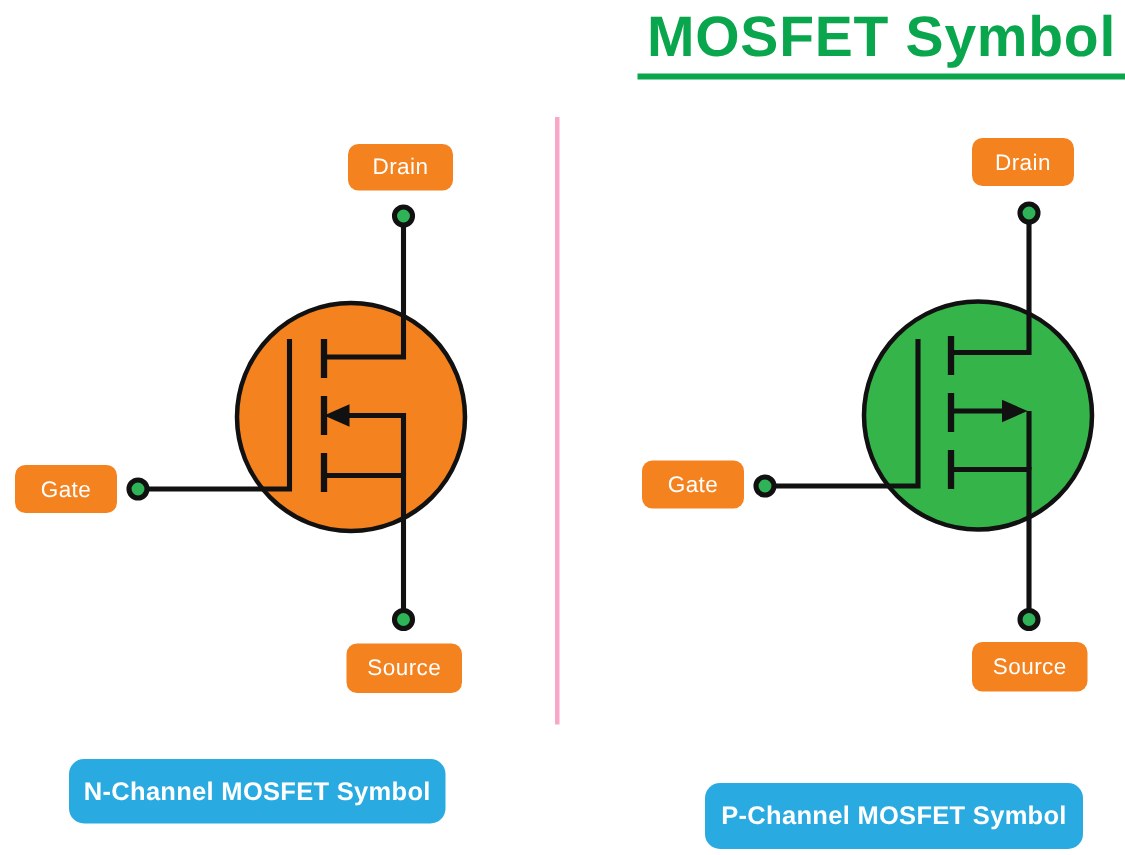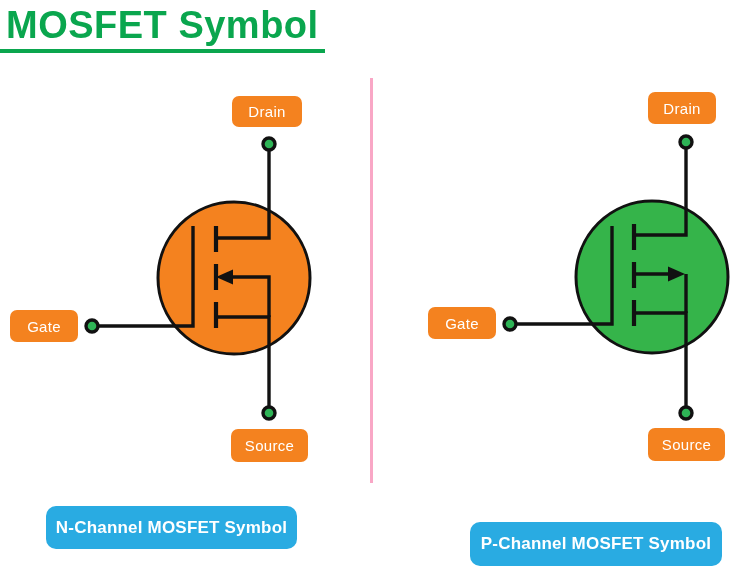--- a/index.html
+++ b/index.html
@@ -5,21 +5,21 @@
   html,body{margin:0;padding:0;background:#ffffff;}
   .stage{
     position:relative;
     width:750px;height:570px;
     background:#ffffff;
     overflow:hidden;
     font-family:"Liberation Sans", sans-serif;
   }
   .title-wrap{
     position:absolute;left:0;top:4px;width:750px;
-    text-align:left;
+    text-align:right;
   }
   .page-title{
     display:inline-block;
     margin:0;
     font-size:38px;
     font-weight:900;
     letter-spacing:0.5px;
     color:#0aa64e;
     border-bottom:4px solid #0aa64e;
     padding:0 6px 2px 6px;

